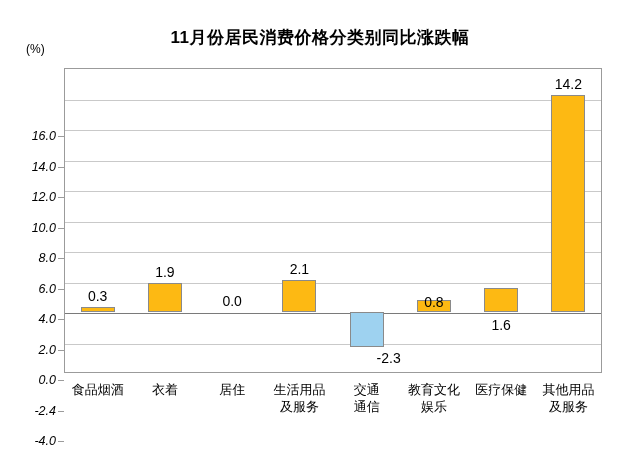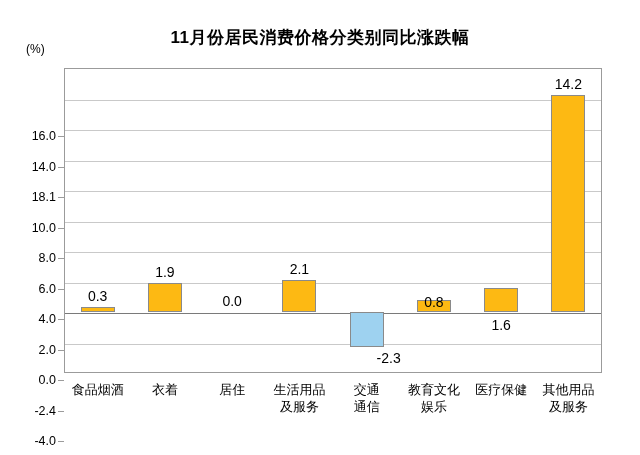--- a/index.html
+++ b/index.html
@@ -62,20 +62,21 @@
     border-top: 1px solid #7a7a7a;
   }
   .ytick {
     position: absolute;
     right: 584px;
     width: 60px;
     text-align: right;
     font-size: 12.5px;
     color: #000000;
     transform: translateY(-50%);
+    font-style: italic;
   }
   .ytick-wrap {
     position: absolute;
     left: 0;
     top: 68px;
     width: 640px;
     height: 305px;
   }
   .ytick-mark {
     position: absolute;
@@ -132,21 +133,21 @@
       <div class="gridline" style="top: 213.5px;"></div>
       <div class="zeroline" style="top: 244px;"></div>
       <div class="gridline" style="top: 274.5px;"></div>
     </div>
 
   <div class="ytick-wrap" id="yticks">
       <div class="ytick" style="top: 68px; position: absolute; left: 0px; width: 56px;">16.0</div>
       <div class="ytick-mark" style="top: 68px;"></div>
       <div class="ytick" style="top: 98.5px; position: absolute; left: 0px; width: 56px;">14.0</div>
       <div class="ytick-mark" style="top: 98.5px;"></div>
-      <div class="ytick" style="top: 129px; position: absolute; left: 0px; width: 56px;">18.1</div>
+      <div class="ytick" style="top: 129px; position: absolute; left: 0px; width: 56px;">12.0</div>
       <div class="ytick-mark" style="top: 129px;"></div>
       <div class="ytick" style="top: 159.5px; position: absolute; left: 0px; width: 56px;">10.0</div>
       <div class="ytick-mark" style="top: 159.5px;"></div>
       <div class="ytick" style="top: 190px; position: absolute; left: 0px; width: 56px;">8.0</div>
       <div class="ytick-mark" style="top: 190px;"></div>
       <div class="ytick" style="top: 220.5px; position: absolute; left: 0px; width: 56px;">6.0</div>
       <div class="ytick-mark" style="top: 220.5px;"></div>
       <div class="ytick" style="top: 251px; position: absolute; left: 0px; width: 56px;">4.0</div>
       <div class="ytick-mark" style="top: 251px;"></div>
       <div class="ytick" style="top: 281.5px; position: absolute; left: 0px; width: 56px;">2.0</div>

